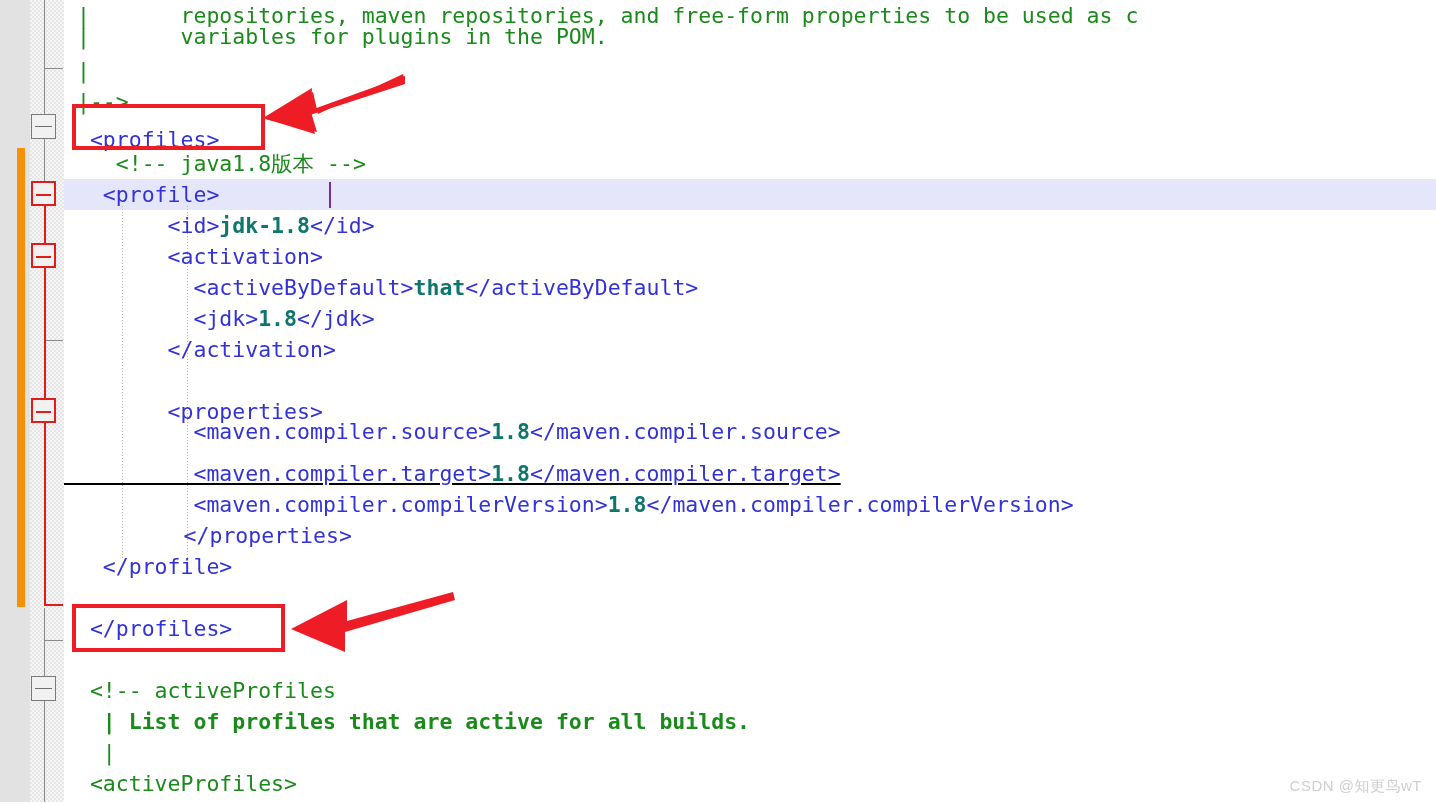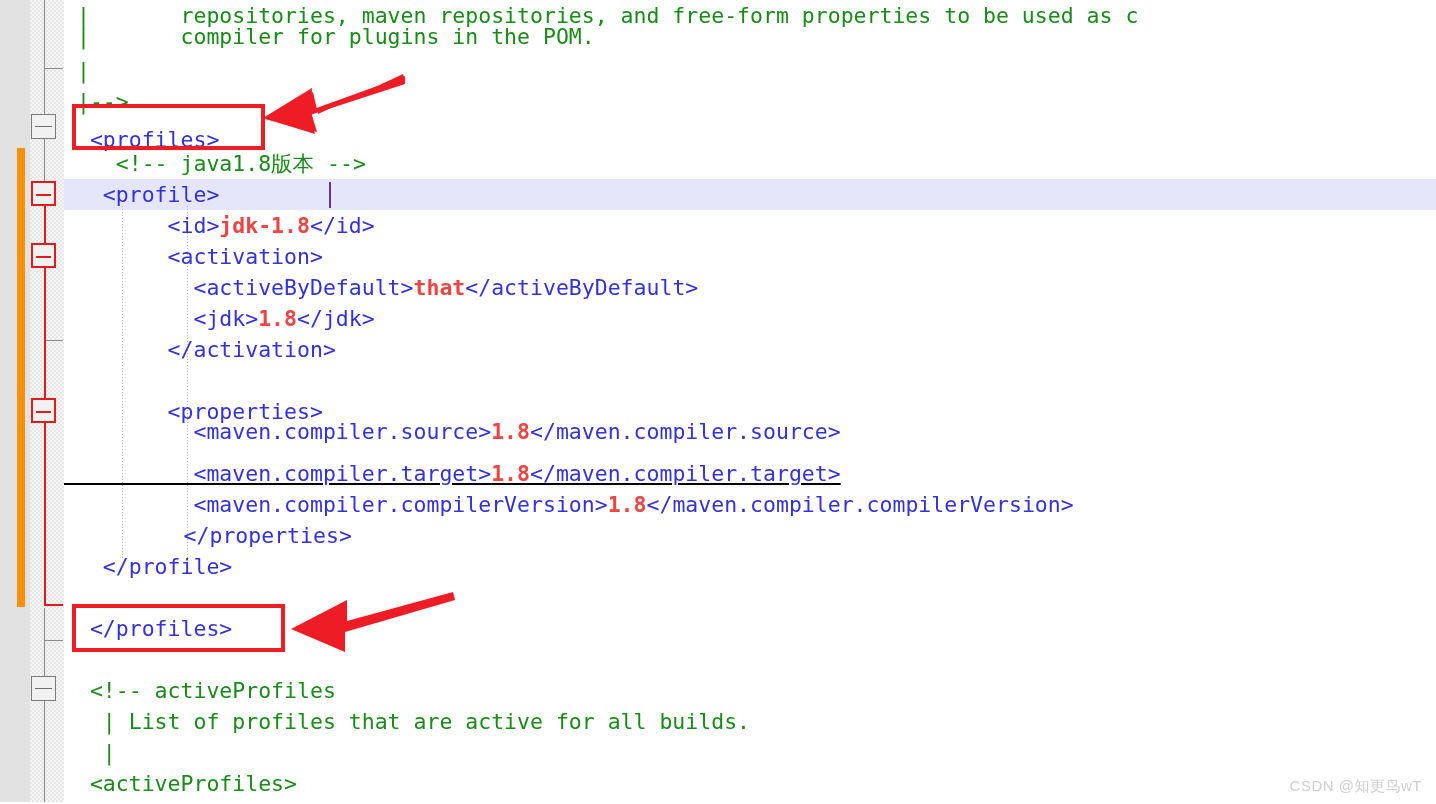--- a/index.html
+++ b/index.html
@@ -139,21 +139,21 @@
     white-space: pre;
     font-family: "DejaVu Sans Mono", "Liberation Mono", monospace;
     font-size: 21.5px;
     line-height: 31px;
     height: 31px;
     letter-spacing: 0px;
     z-index: 2;
   }
   .tok-comment { color: #1a8a1a; }
   .tok-tag     { color: #3232d8; }
-  .tok-value   { color: #ef4444; font-weight: bold; }
+  .tok-value   { color: #0f766e; font-weight: bold; }
 
   
   .caret {
     position: absolute;
     width: 2px;
     height: 26px;
     background: #7030a0;
     z-index: 4;
   }
 
@@ -226,41 +226,41 @@
 
   <div class="code-area">
 
     <div class="current-line" style="top:179px;"></div>
 
     <div class="indent-guide" style="left:58px;  top:206px; height:352px;"></div>
     <div class="indent-guide" style="left:123px; top:206px; height:352px;"></div>
 
     <div id="lines-host">
         <div class="code-line" style="top: 0px; left: 0px;"><span class="tok-comment"> |       repositories, maven repositories, and free-form properties to be used as c</span></div>
-        <div class="code-line" style="top: 21px; left: 0px;"><span class="tok-comment"> |       compiler for plugins in the POM.</span></div>
+        <div class="code-line" style="top: 21px; left: 0px;"><span class="tok-comment"> |       variables for plugins in the POM.</span></div>
         <div class="code-line" style="top: 55px; left: 0px;"><span class="tok-comment"> |</span></div>
         <div class="code-line" style="top: 86px; left: 0px;"><span class="tok-comment"> |--&gt;</span></div>
         <div class="code-line" style="top: 124px; left: 0px;"><span class="tok-tag">  &lt;profiles&gt;</span></div>
         <div class="code-line" style="top: 148px; left: 0px;"><span class="tok-comment">    &lt;!-- java1.8版本 --&gt;</span></div>
         <div class="code-line" style="top: 179px; left: 0px;"><span class="tok-tag">   &lt;profile&gt;</span></div>
         <div class="code-line" style="top: 210px; left: 0px;"><span class="tok-tag">        &lt;id&gt;</span><span class="tok-value">jdk-1.8</span><span class="tok-tag">&lt;/id&gt;</span></div>
         <div class="code-line" style="top: 241px; left: 0px;"><span class="tok-tag">        &lt;activation&gt;</span></div>
         <div class="code-line" style="top: 272px; left: 0px;"><span class="tok-tag">          &lt;activeByDefault&gt;</span><span class="tok-value">that</span><span class="tok-tag">&lt;/activeByDefault&gt;</span></div>
         <div class="code-line" style="top: 303px; left: 0px;"><span class="tok-tag">          &lt;jdk&gt;</span><span class="tok-value">1.8</span><span class="tok-tag">&lt;/jdk&gt;</span></div>
         <div class="code-line" style="top: 334px; left: 0px;"><span class="tok-tag">        &lt;/activation&gt;</span></div>
         <div class="code-line" style="top: 365px; left: 0px;"><span class="tok-comment"></span></div>
         <div class="code-line" style="top: 396px; left: 0px;"><span class="tok-tag">        &lt;properties&gt;</span></div>
         <div class="code-line" style="top: 416px; left: 0px;"><span class="tok-tag">          &lt;maven.compiler.source&gt;</span><span class="tok-value">1.8</span><span class="tok-tag">&lt;/maven.compiler.source&gt;</span></div>
         <div class="code-line" style="top: 458px; left: 0px; text-decoration: underline;"><span class="tok-tag">          &lt;maven.compiler.target&gt;</span><span class="tok-value">1.8</span><span class="tok-tag">&lt;/maven.compiler.target&gt;</span></div>
         <div class="code-line" style="top: 489px; left: 0px;"><span class="tok-tag">          &lt;maven.compiler.compilerVersion&gt;</span><span class="tok-value">1.8</span><span class="tok-tag">&lt;/maven.compiler.compilerVersion&gt;</span></div>
         <div class="code-line" style="top: 520px; left: 16px;"><span class="tok-tag">        &lt;/properties&gt;</span></div>
         <div class="code-line" style="top: 551px; left: 0px;"><span class="tok-tag">   &lt;/profile&gt;</span></div>
         <div class="code-line" style="top: 613px; left: 0px;"><span class="tok-tag">  &lt;/profiles&gt;</span></div>
         <div class="code-line" style="top: 675px; left: 0px;"><span class="tok-comment">  &lt;!-- activeProfiles</span></div>
-        <div class="code-line" style="top: 706px; left: 0px;"><span class="tok-comment">   | List of profiles that are active for all builds.</span></div>
+        <div class="code-line" style="top: 706px; left: 0px; font-weight: bold;"><span class="tok-comment">   | List of profiles that are active for all builds.</span></div>
         <div class="code-line" style="top: 737px; left: 0px;"><span class="tok-comment">   |</span></div>
         <div class="code-line" style="top: 768px; left: 0px;"><span class="tok-comment">  &lt;activeProfiles&gt;</span></div>
       </div>
 
     <div class="caret" id="caret-el" style="left: 265px; top: 182px;"></div>
   </div>
 
   <div class="hl-box" id="hlbox-0" style="left: 72px; top: 104px; width: 193px; height: 46px;"></div>
   <div class="hl-box" id="hlbox-1" style="left: 72px; top: 604px; width: 213px; height: 48px;"></div>
 

